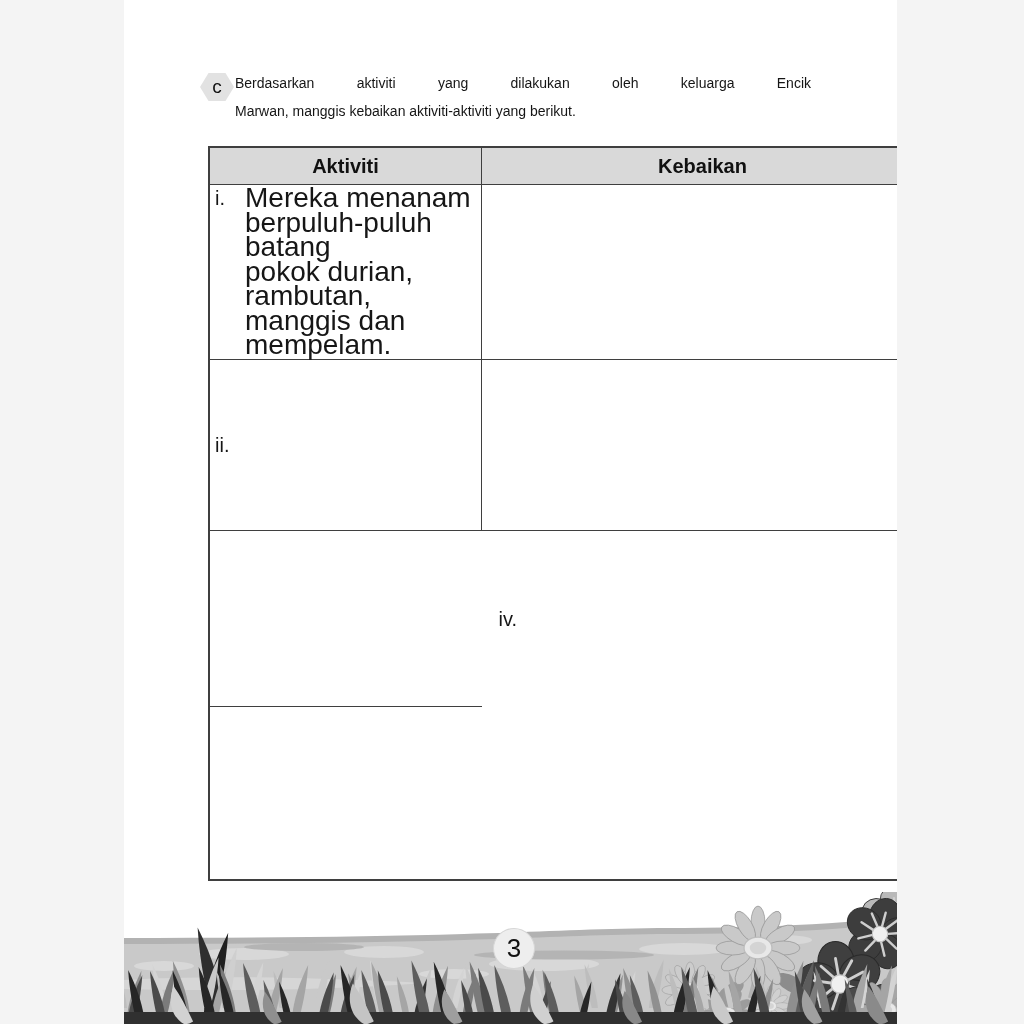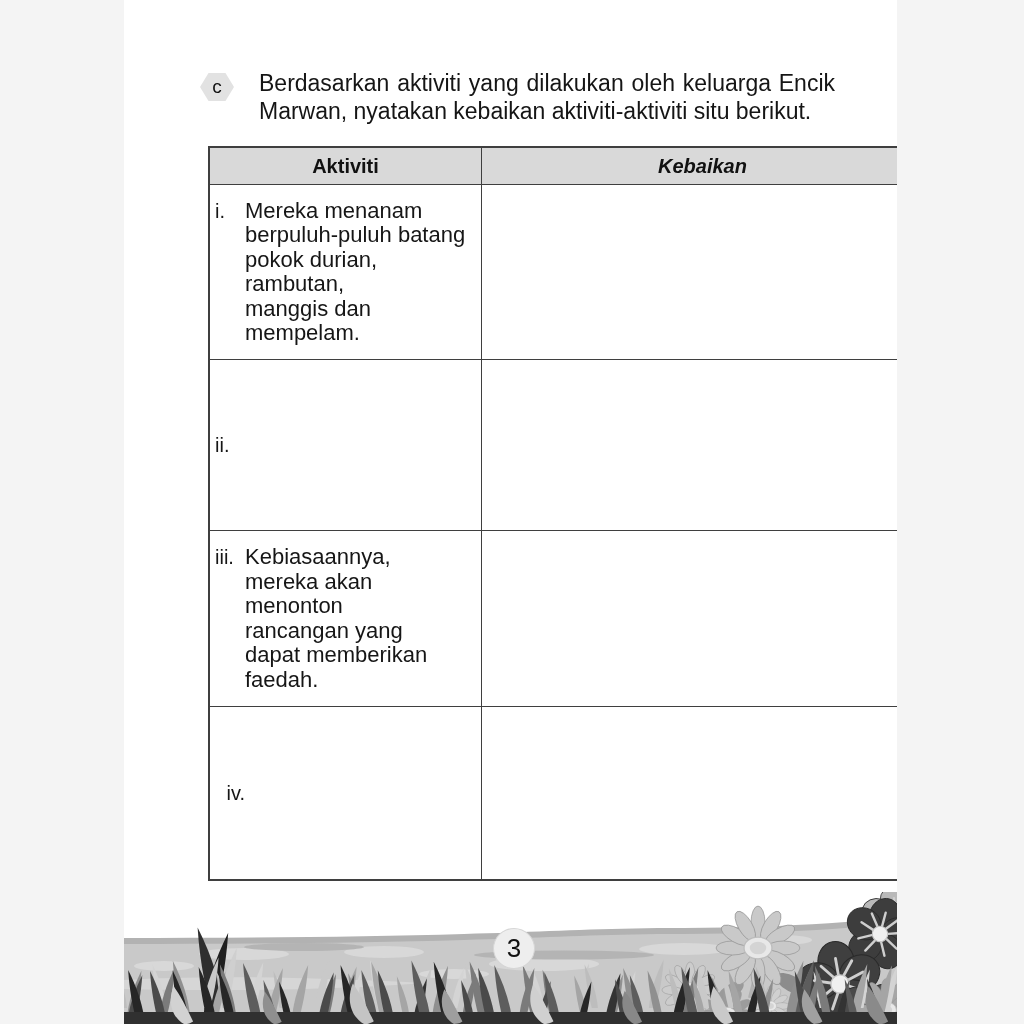--- a/index.html
+++ b/index.html
@@ -7,59 +7,59 @@
           font-family:"Liberation Sans","DejaVu Sans",sans-serif;color:#161616;}
   .page{position:absolute;left:124px;top:0;width:773px;height:1024px;background:#ffffff;overflow:hidden;}
 
   
   .badge{position:absolute;left:76px;top:73px;width:34px;height:28px;background:#e2e2e2;
          clip-path:polygon(0 50%,25% 0,75% 0,100% 50%,75% 100%,25% 100%);
          display:flex;align-items:center;justify-content:center;
          font-size:19px;font-weight:500;color:#111;}
 
   
-  .instruction{position:absolute;left:135px;top:70px;width:576px;font-size:23px;
+  .instruction{position:absolute;left:111px;top:70px;width:576px;font-size:14px;
                line-height:27.5px;font-weight:500;color:#151515;}
   .jline{display:block;white-space:nowrap;text-align:justify;text-align-last:justify;}
   .nline{display:block;}
 
   
   .acttable{position:absolute;left:84px;top:146px;width:717px;border:2px solid #3f3f3f;
             display:grid;grid-template-columns:272px 1fr;grid-template-rows:37px 175px 171px 176px 172px;
             background:#ffffff;box-sizing:border-box;}
   .cell{border-right:1.5px solid #3f3f3f;border-bottom:1.5px solid #3f3f3f;box-sizing:border-box;}
-  .cell.last-col{border-right:none;font-style:italic;}
+  .cell.last-col{border-right:none;}
   .cell.last-row{border-bottom:none;text-align:right;}
   .th{background:#d9d9d9;display:flex;align-items:center;justify-content:center;
       font-size:20px;font-weight:700;color:#111;}
   .act{display:flex;align-items:center;padding:8px 6px 8px 5px;}
   .act .inner{display:flex;align-items:flex-start;}
   .num{width:30px;flex:none;font-size:20px;line-height:24.5px;}
-  .atxt{white-space:pre-line;font-size:22px;line-height:24.5px;}
+  .atxt{white-space:pre-line;font-size:28px;line-height:24.5px;}
   .benefit{background:#ffffff;}
 
   
   .meadow{position:absolute;left:0;bottom:0;width:773px;height:132px;}
   .page-num{position:absolute;left:369px;top:928px;width:42px;height:41px;border-radius:50%;
             background:#eeeeee;border:1px solid #d6d6d6;box-sizing:border-box;z-index:5;
             display:flex;align-items:center;justify-content:center;font-size:26px;color:#111;}
 </style>
 </head>
 <body>
 
 <div class="canvas">
   <div class="page">
 
     <div class="badge">
       <span>c</span>
     </div>
 
     <div class="instruction">
       <span class="jline">Berdasarkan aktiviti yang dilakukan oleh keluarga Encik</span>
-      <span class="nline">Marwan, nyatakan kebaikan aktiviti-aktiviti situ berikut.</span>
+      <span class="nline">Marwan, manggis kebaikan aktiviti-aktiviti yang berikut.</span>
     </div>
 
     <div class="acttable">
       <div class="cell th">Aktiviti</div>
       <div class="cell th last-col">Kebaikan</div>
 
       <div class="cell act">
         <div class="inner">
           <span class="num">i.</span>
           <span class="atxt">Mereka menanam
@@ -70,30 +70,20 @@
       </div>
       <div class="cell benefit last-col"></div>
 
       <div class="cell act">
         <div class="inner">
           <span class="num">ii.</span>
         </div>
       </div>
       <div class="cell benefit last-col"></div>
 
-      <div class="cell act">
-        <div class="inner">
-          <span class="num">iii.</span>
-          <span class="atxt">Kebiasaannya,
-mereka akan menonton
-rancangan yang
-dapat memberikan
-faedah.</span>
-        </div>
-      </div>
       <div class="cell benefit last-col"></div>
 
       <div class="cell act last-row">
         <div class="inner">
           <span class="num">iv.</span>
         </div>
       </div>
       <div class="cell benefit last-col last-row"></div>
     </div>
 

